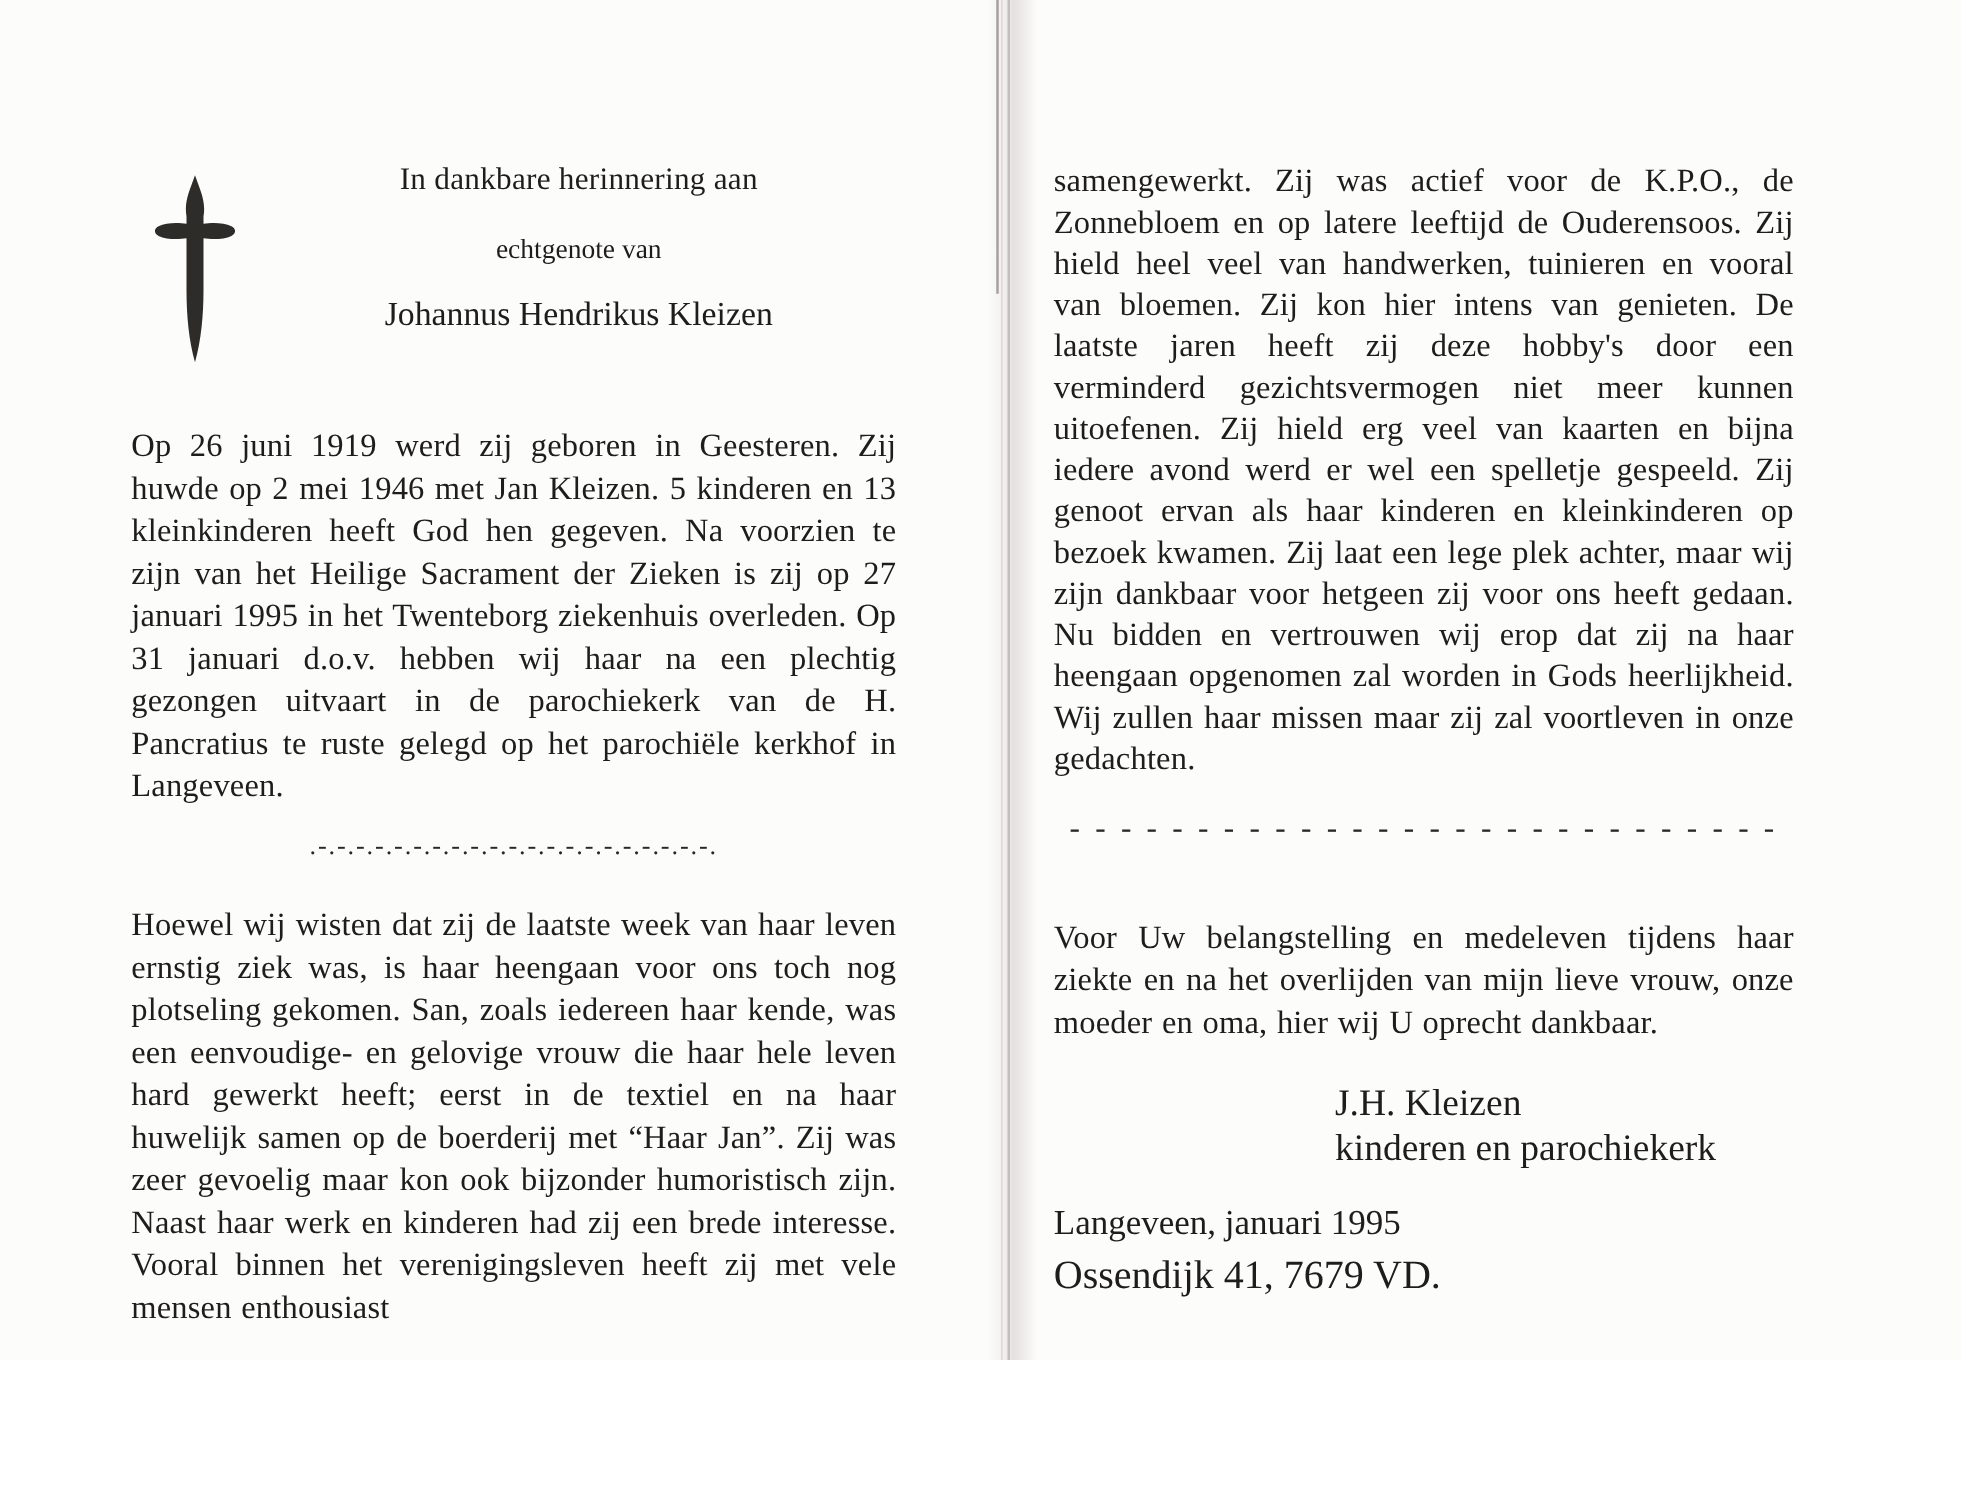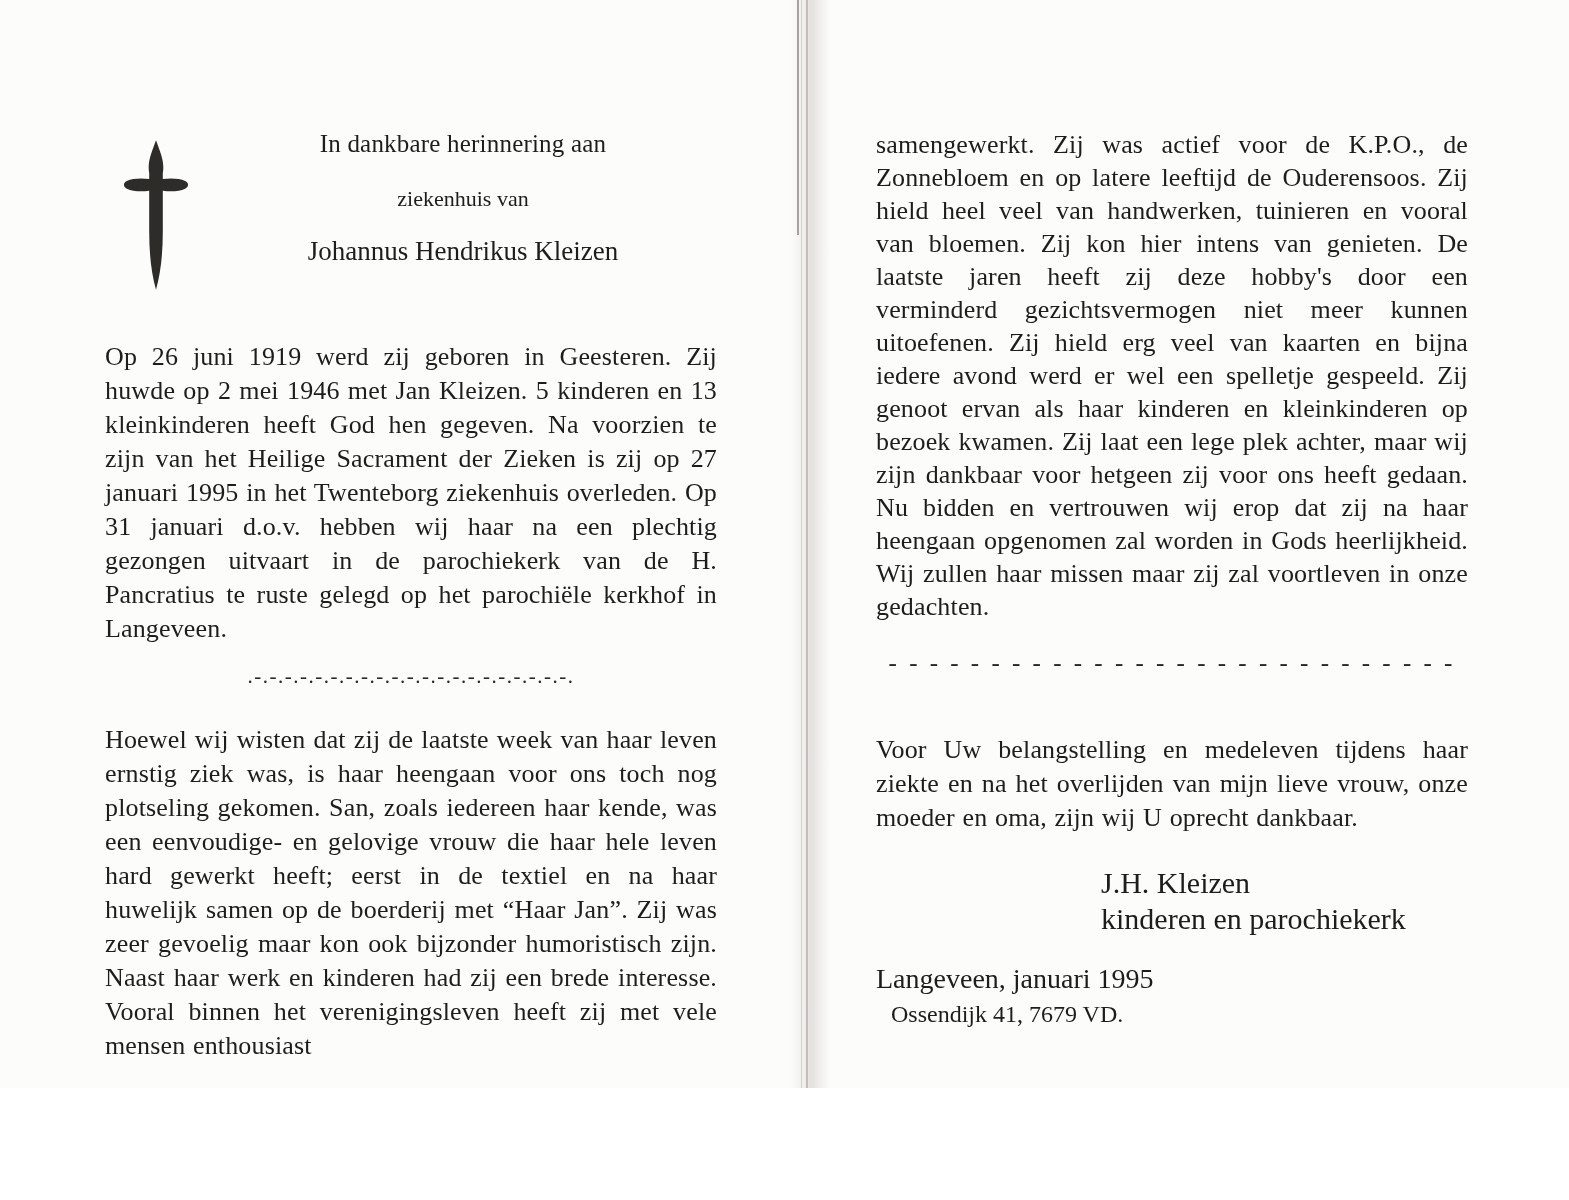--- a/index.html
+++ b/index.html
@@ -50,21 +50,21 @@
     left: 176px; top: 1158px;
     width: 7px; height: 11px;
     background: #2a2824;
     border-radius: 60% 40% 70% 30%;
     transform: rotate(24deg);
   }
 
   
   .page { position: absolute; }
   .page-left  { left: 105px; top: 130px; width: 612px; }
-  .page-right { left: 876px; top: 128px; width: 592px; }
+  .page-right { left: 843px; top: 128px; width: 592px; }
 
   
   .header { display: flex; align-items: flex-start; }
   .cross-wrap { width: 104px; flex: 0 0 104px; padding-top: 6px; padding-left: 16px; box-sizing: border-box; }
   .header-text { flex: 1 1 auto; text-align: center; }
   .intro-line { font-size: 25px; letter-spacing: 0.2px; }
   .deceased-name {
     font-size: 34px;
     font-weight: 700;
     letter-spacing: 0.6px;
@@ -99,21 +99,21 @@
     margin-top: 26px;
     text-align: center;
     font-size: 25px;
     letter-spacing: 3px;
     white-space: nowrap;
     color: #2a2824;
   }
   .thanks { margin-top: 56px; line-height: 34px; }
   .sig-block { margin-top: 30px; margin-left: 225px; font-size: 30px; line-height: 36px; }
   .place-date { margin-top: 26px; font-size: 28px; }
-  .address { margin-top: 6px; font-size: 24px; margin-left: 15px; }
+  .address { margin-top: 6px; font-size: 32px; }
 
   .cross-svg { display: block; }
 </style>
 </head>
 <body>
 
 <div class="scan">
 
   <div class="fold-shade"></div>
   <div class="fold-tint"></div>
@@ -137,38 +137,38 @@
             L 29 54
             C 22 55, 12 55, 6 52
             C 2 50, 2 46, 6 44
             C 12 41, 22 41, 29 42
             L 29 36
             C 27 24, 31 16, 36 2 Z"></path>
         </svg>
       </div>
       <div class="header-text">
         <div class="intro-line">In dankbare herinnering aan</div>
-        <div class="relation-line">ziekenhuis van</div>
+        <div class="relation-line">echtgenote van</div>
         <div class="spouse-line">Johannus Hendrikus Kleizen</div>
       </div>
     </div>
 
     <p class="body p1">Op 26 juni 1919 werd zij geboren in Geesteren. Zij huwde op 2 mei 1946 met Jan Kleizen. 5 kinderen en 13 kleinkinderen heeft God hen gegeven. Na voorzien te zijn van het Heilige Sacrament der Zieken is zij op 27 januari 1995 in het Twenteborg ziekenhuis overleden. Op 31 januari d.o.v. hebben wij haar na een plechtig gezongen uitvaart in de parochiekerk van de H. Pancratius te ruste gelegd op het parochiële kerkhof in Langeveen.</p>
 
     <div class="sep-left">.-.-.-.-.-.-.-.-.-.-.-.-.-.-.-.-.-.-.-.-.-.</div>
 
     <p class="body p2">Hoewel wij wisten dat zij de laatste week van haar leven ernstig ziek was, is haar heengaan voor ons toch nog plotseling gekomen. San, zoals iedereen haar kende, was een eenvoudige- en gelovige vrouw die haar hele leven hard gewerkt heeft; eerst in de textiel en na haar huwelijk samen op de boerderij met “Haar Jan”. Zij was zeer gevoelig maar kon ook bijzonder humoristisch zijn. Naast haar werk en kinderen had zij een brede interesse. Vooral binnen het verenigingsleven heeft zij met vele mensen enthousiast</p>
   </div>
 
   <div class="page page-right">
     <p class="body rp1">samengewerkt. Zij was actief voor de K.P.O., de Zonnebloem en op latere leeftijd de Ouderensoos. Zij hield heel veel van handwerken, tuinieren en vooral van bloemen. Zij kon hier intens van genieten. De laatste jaren heeft zij deze hobby's door een verminderd gezichtsvermogen niet meer kunnen uitoefenen. Zij hield erg veel van kaarten en bijna iedere avond werd er wel een spelletje gespeeld. Zij genoot ervan als haar kinderen en kleinkinderen op bezoek kwamen. Zij laat een lege plek achter, maar wij zijn dankbaar voor hetgeen zij voor ons heeft gedaan. Nu bidden en vertrouwen wij erop dat zij na haar heengaan opgenomen zal worden in Gods heerlijkheid. Wij zullen haar missen maar zij zal voortleven in onze gedachten.</p>
 
     <div class="sep-right">- - - - - - - - - - - - - - - - - - - - - - - - - - - -</div>
 
-    <p class="body thanks">Voor Uw belangstelling en medeleven tijdens haar ziekte en na het overlijden van mijn lieve vrouw, onze moeder en oma, zijn wij U oprecht dankbaar.</p>
+    <p class="body thanks">Voor Uw belangstelling en medeleven tijdens haar ziekte en na het overlijden van mijn lieve vrouw, onze moeder en oma, hier wij U oprecht dankbaar.</p>
 
     <div class="sig-block">
       <div>J.H. Kleizen</div>
       <div>kinderen en parochiekerk</div>
     </div>
 
     <div class="place-date">Langeveen, januari 1995</div>
     <div class="address">Ossendijk 41, 7679 VD.</div>
   </div>
 

